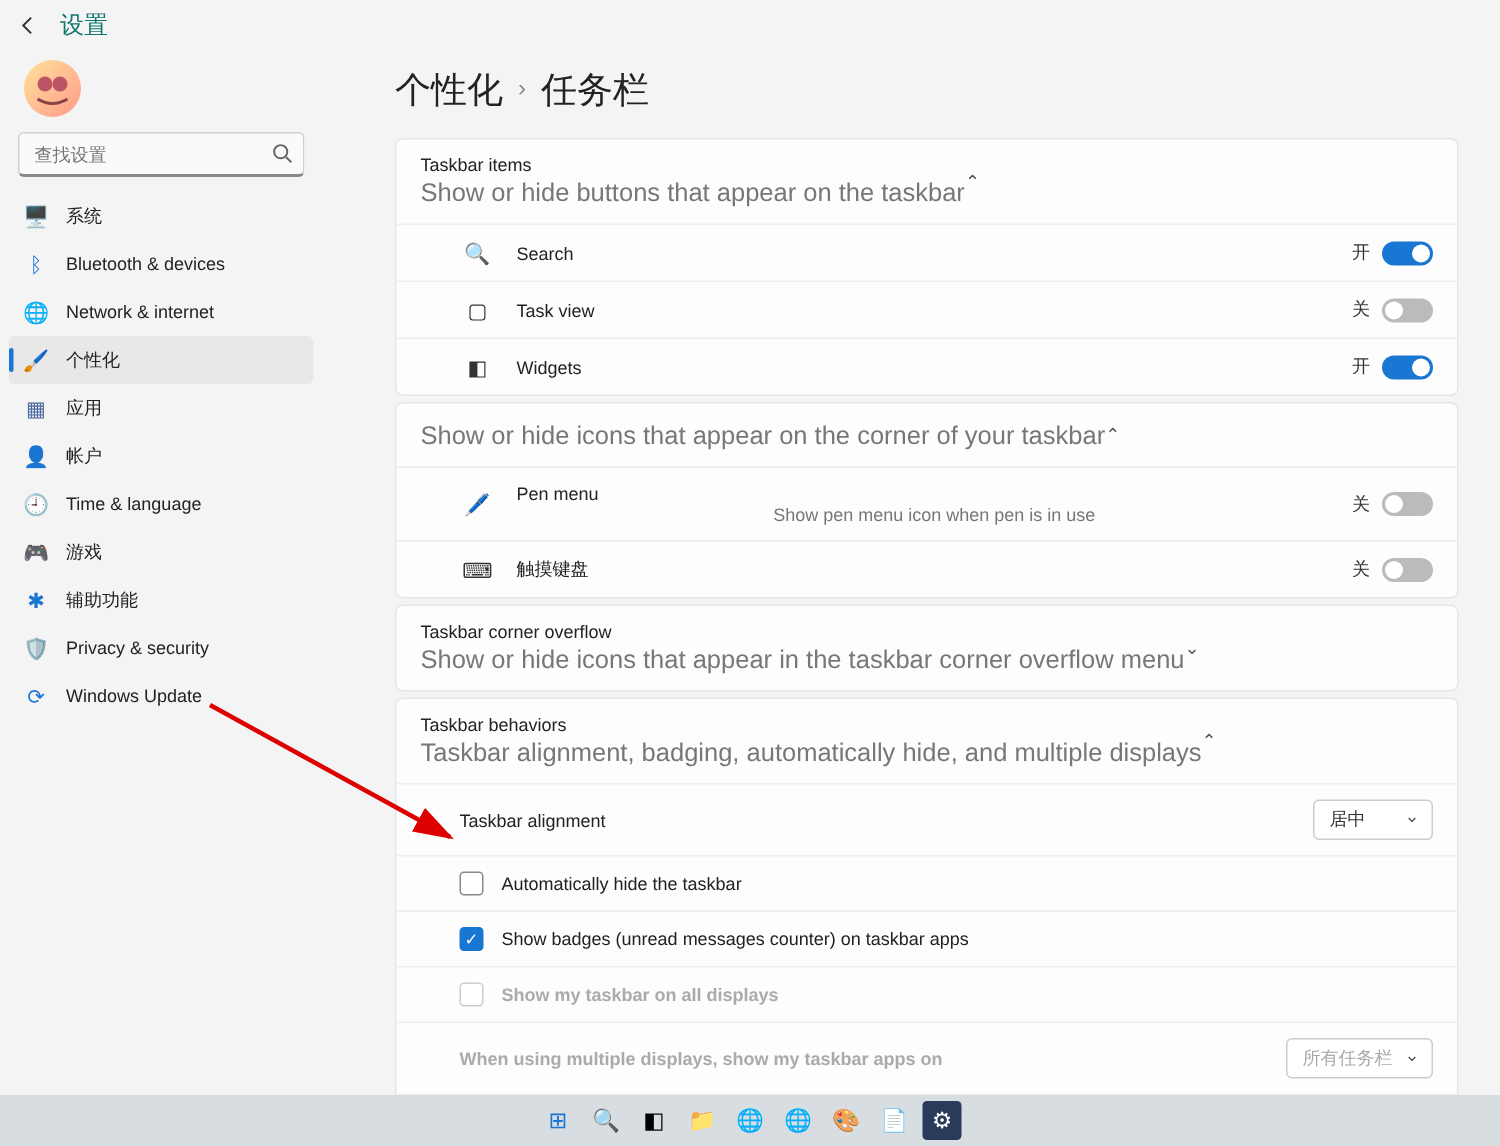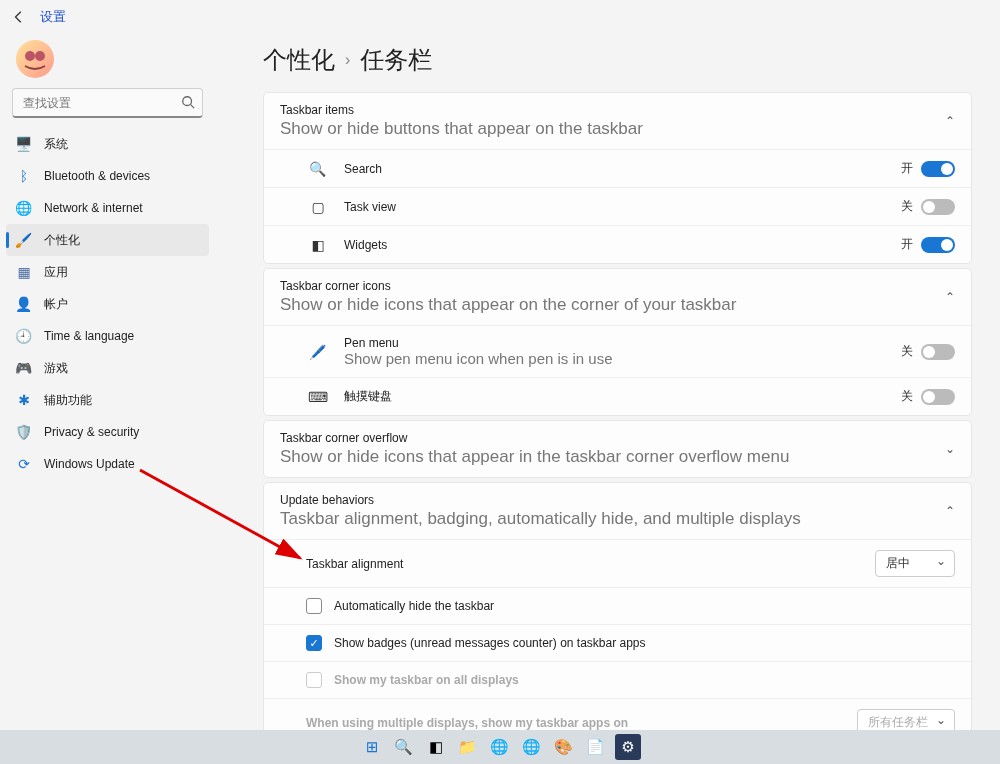--- a/index.html
+++ b/index.html
@@ -1,50 +1,50 @@
 <!DOCTYPE html>
 <html><head>
 <meta charset="utf-8">
 <style>
 * { box-sizing: border-box; margin: 0; padding: 0; font-family: "Segoe UI", "Microsoft YaHei", sans-serif; }
 body { background: #f4f4f4; width: 1000px; height: 764px; overflow: hidden; position: relative; }
 
 .titlebar { display: flex; align-items: center; height: 34px; padding: 0 10px; gap: 12px; }
 .back-btn { width: 18px; height: 18px; display: flex; align-items: center; justify-content: center; color: #333; cursor: pointer; }
-.title { font-size: 13px; color: #1d4ed8; }
+.title { font-size: 16px; color: #0f766e; }
 
 .content { display: flex; height: calc(100% - 68px); }
 
 .sidebar { width: 215px; padding: 0 6px; }
 .avatar-row { display: flex; align-items: center; padding: 6px 10px 10px; }
 .avatar { width: 38px; height: 38px; border-radius: 19px; background: linear-gradient(135deg,#ffe29a,#ff9a8b); display: flex; align-items: center; justify-content: center; }
 .search-box { margin: 0 6px 10px; position: relative; }
 .search-box input { width: 100%; height: 30px; border: 1px solid #d0d0d0; border-bottom: 2px solid #888; border-radius: 4px; background: #fafafa; padding: 0 28px 0 10px; font-size: 12px; outline: none; }
 .search-box .sicon { position: absolute; right: 8px; top: 7px; color: #666; }
 .nav-item { display: flex; align-items: center; height: 32px; padding: 0 10px; border-radius: 4px; gap: 12px; font-size: 12px; color: #222; cursor: pointer; }
 .nav-item.active { background: #e8e8e8; position: relative; }
 .nav-item.active::before { content: ""; position: absolute; left: 0; top: 8px; bottom: 8px; width: 3px; background: #1976d2; border-radius: 2px; }
 .nav-icon { width: 16px; height: 16px; display: flex; align-items: center; justify-content: center; font-size: 14px; }
 
 .main { flex: 1; padding: 10px 28px 0 48px; overflow-y: auto; }
 .breadcrumb { font-size: 24px; font-weight: 500; color: #222; display: flex; align-items: center; gap: 10px; margin-bottom: 16px; }
 .breadcrumb .sep { color: #888; font-size: 16px; }
 
 .panel { background: #fdfdfd; border: 1px solid #e6e6e6; border-radius: 5px; margin-bottom: 4px; }
-.panel-header { padding: 10px 16px; display: flex; align-items: center; justify-content: space-between; cursor: pointer; }
+.panel-header { padding: 10px 16px; display: flex; align-items: center; cursor: pointer; }
 .ph-text .pt { font-size: 12px; color: #222; }
 .ph-text .ps { font-size: 17px; color: #777; margin-top: 2px; }
 .chev { color: #555; font-size: 12px; }
 
 .row { display: flex; align-items: center; padding: 10px 16px 10px 42px; border-top: 1px solid #eee; }
 .row:first-of-type { border-top: 1px solid #eee; }
 .row .ricon { width: 24px; text-align: center; color: #333; margin-right: 14px; font-size: 14px; }
 .row .rtexts { flex: 1; }
 .row .rt { font-size: 12px; color: #222; }
-.row .rs { font-size: 15px; color: #777; }
+.row .rs { font-size: 12px; color: #777; text-align: center; }
 .row .state { font-size: 12px; color: #333; margin-right: 8px; }
 
 .toggle { width: 34px; height: 16px; border-radius: 10px; position: relative; }
 .toggle.on { background: #1976d2; }
 .toggle.off { background: #bbb; }
 .toggle::after { content: ""; position: absolute; width: 12px; height: 12px; background: #fff; border-radius: 6px; top: 2px; }
 .toggle.on::after { right: 2px; }
 .toggle.off::after { left: 2px; }
 
 .sel { border: 1px solid #ccc; border-radius: 4px; background: #fff; padding: 4px 26px 4px 10px; font-size: 12px; color: #333; position: relative; min-width: 80px; }
@@ -180,21 +180,20 @@
             </div>
     <span class="state">开</span>
     <div class="toggle on"></div>
   </div>
         </div>
     </div>
 
     <div class="panel">
       <div class="panel-header">
         <div class="ph-text">
-          <div class="pt">Taskbar corner icons</div>
           <div class="ps">Show or hide icons that appear on the corner of your taskbar</div>
         </div>
         <span class="chev">⌃</span>
       </div>
       <div id="corner-rows">
           <div class="row">
     <span class="ricon">🖊️</span>
     <div class="rtexts">
               <div class="rt">Pen menu</div>
               <div class="rs">Show pen menu icon when pen is in use</div>
@@ -219,21 +218,21 @@
           <div class="pt">Taskbar corner overflow</div>
           <div class="ps">Show or hide icons that appear in the taskbar corner overflow menu</div>
         </div>
         <span class="chev">⌄</span>
       </div>
     </div>
 
     <div class="panel">
       <div class="panel-header">
         <div class="ph-text">
-          <div class="pt">Update behaviors</div>
+          <div class="pt">Taskbar behaviors</div>
           <div class="ps">Taskbar alignment, badging, automatically hide, and multiple displays</div>
         </div>
         <span class="chev">⌃</span>
       </div>
       <div class="row">
         <div class="rtexts">
             <div class="rt">Taskbar alignment</div>
           </div>
         <div class="sel">居中</div>
       </div>

